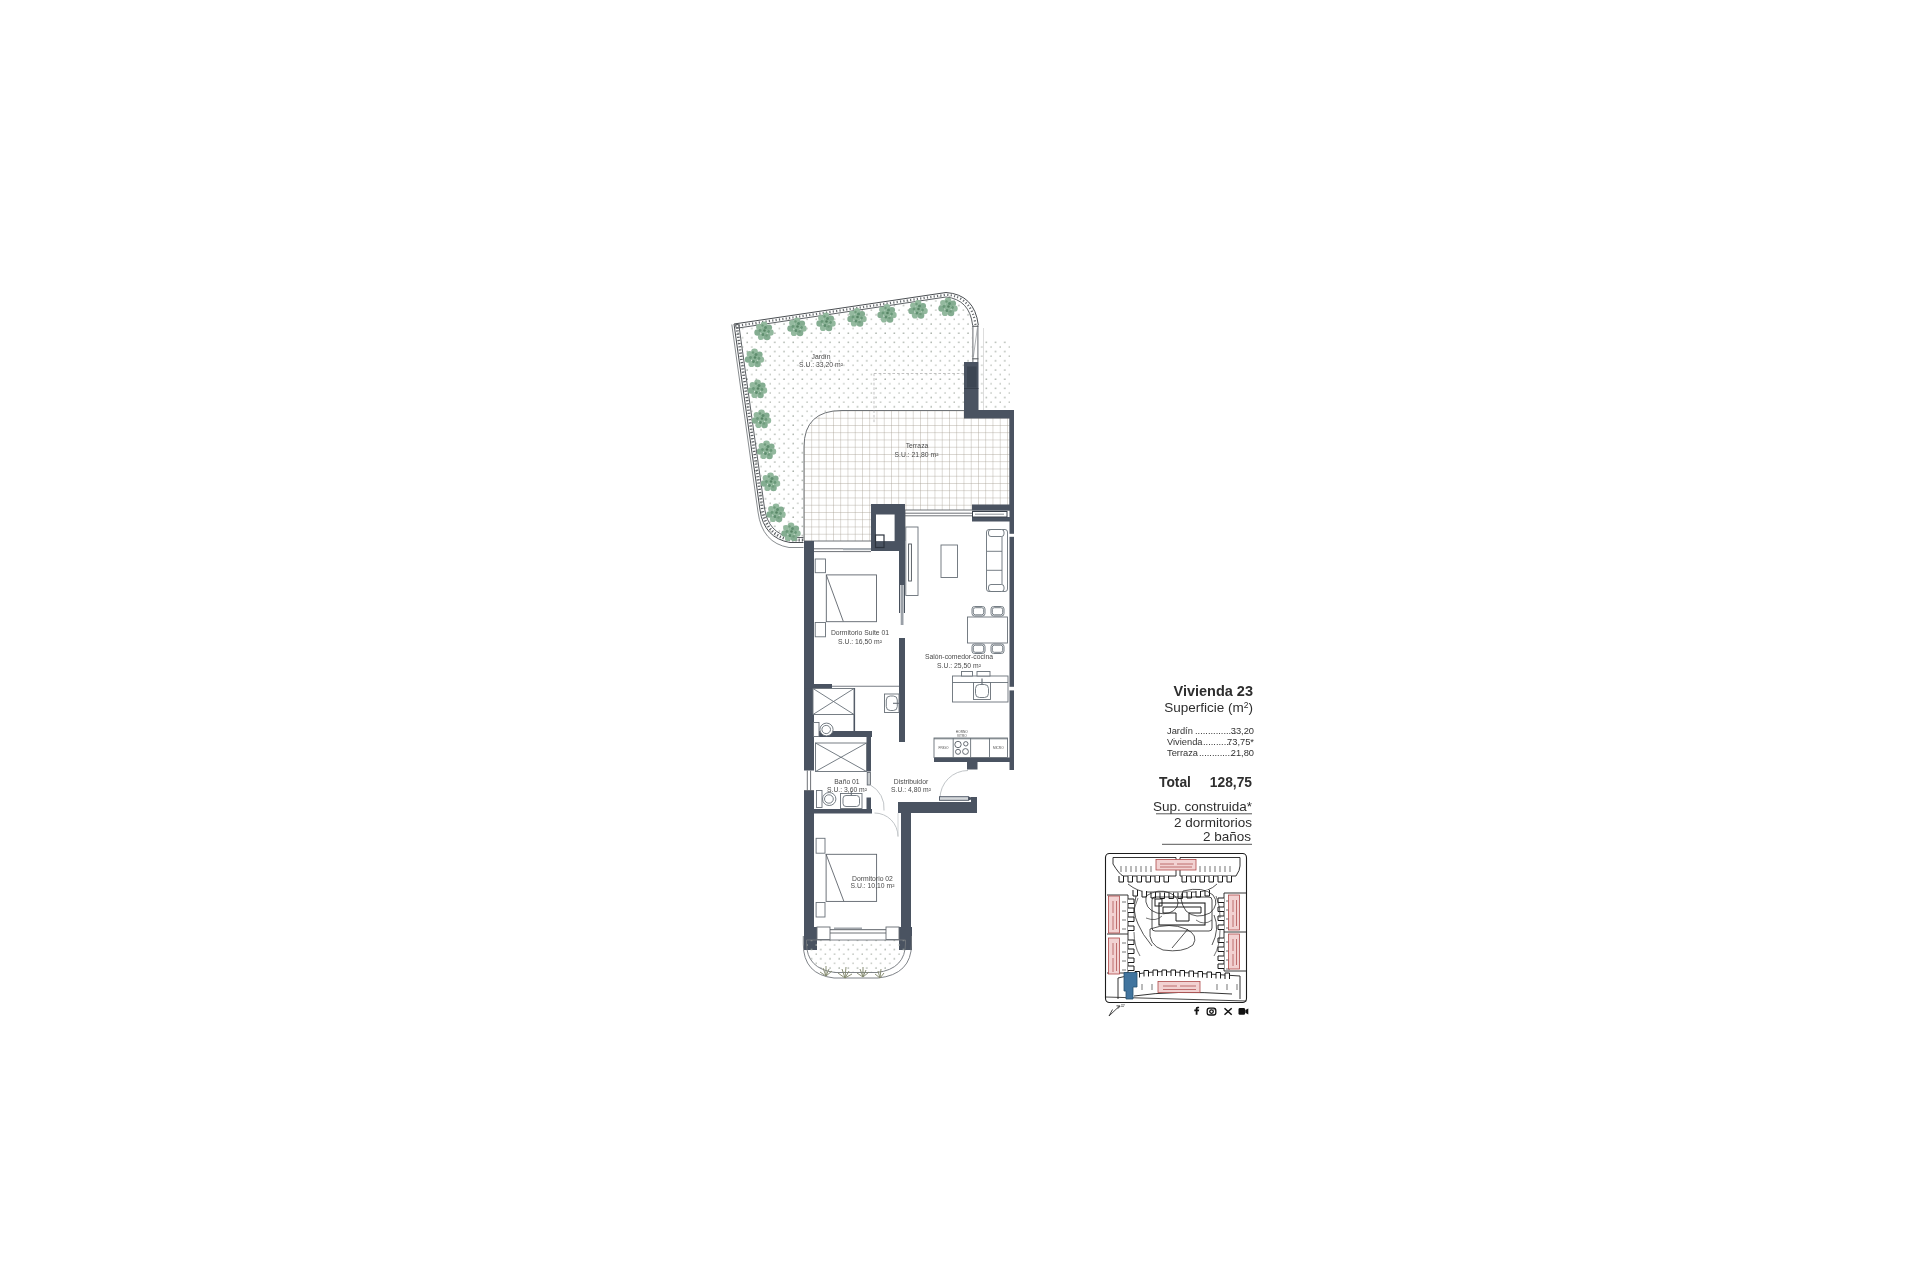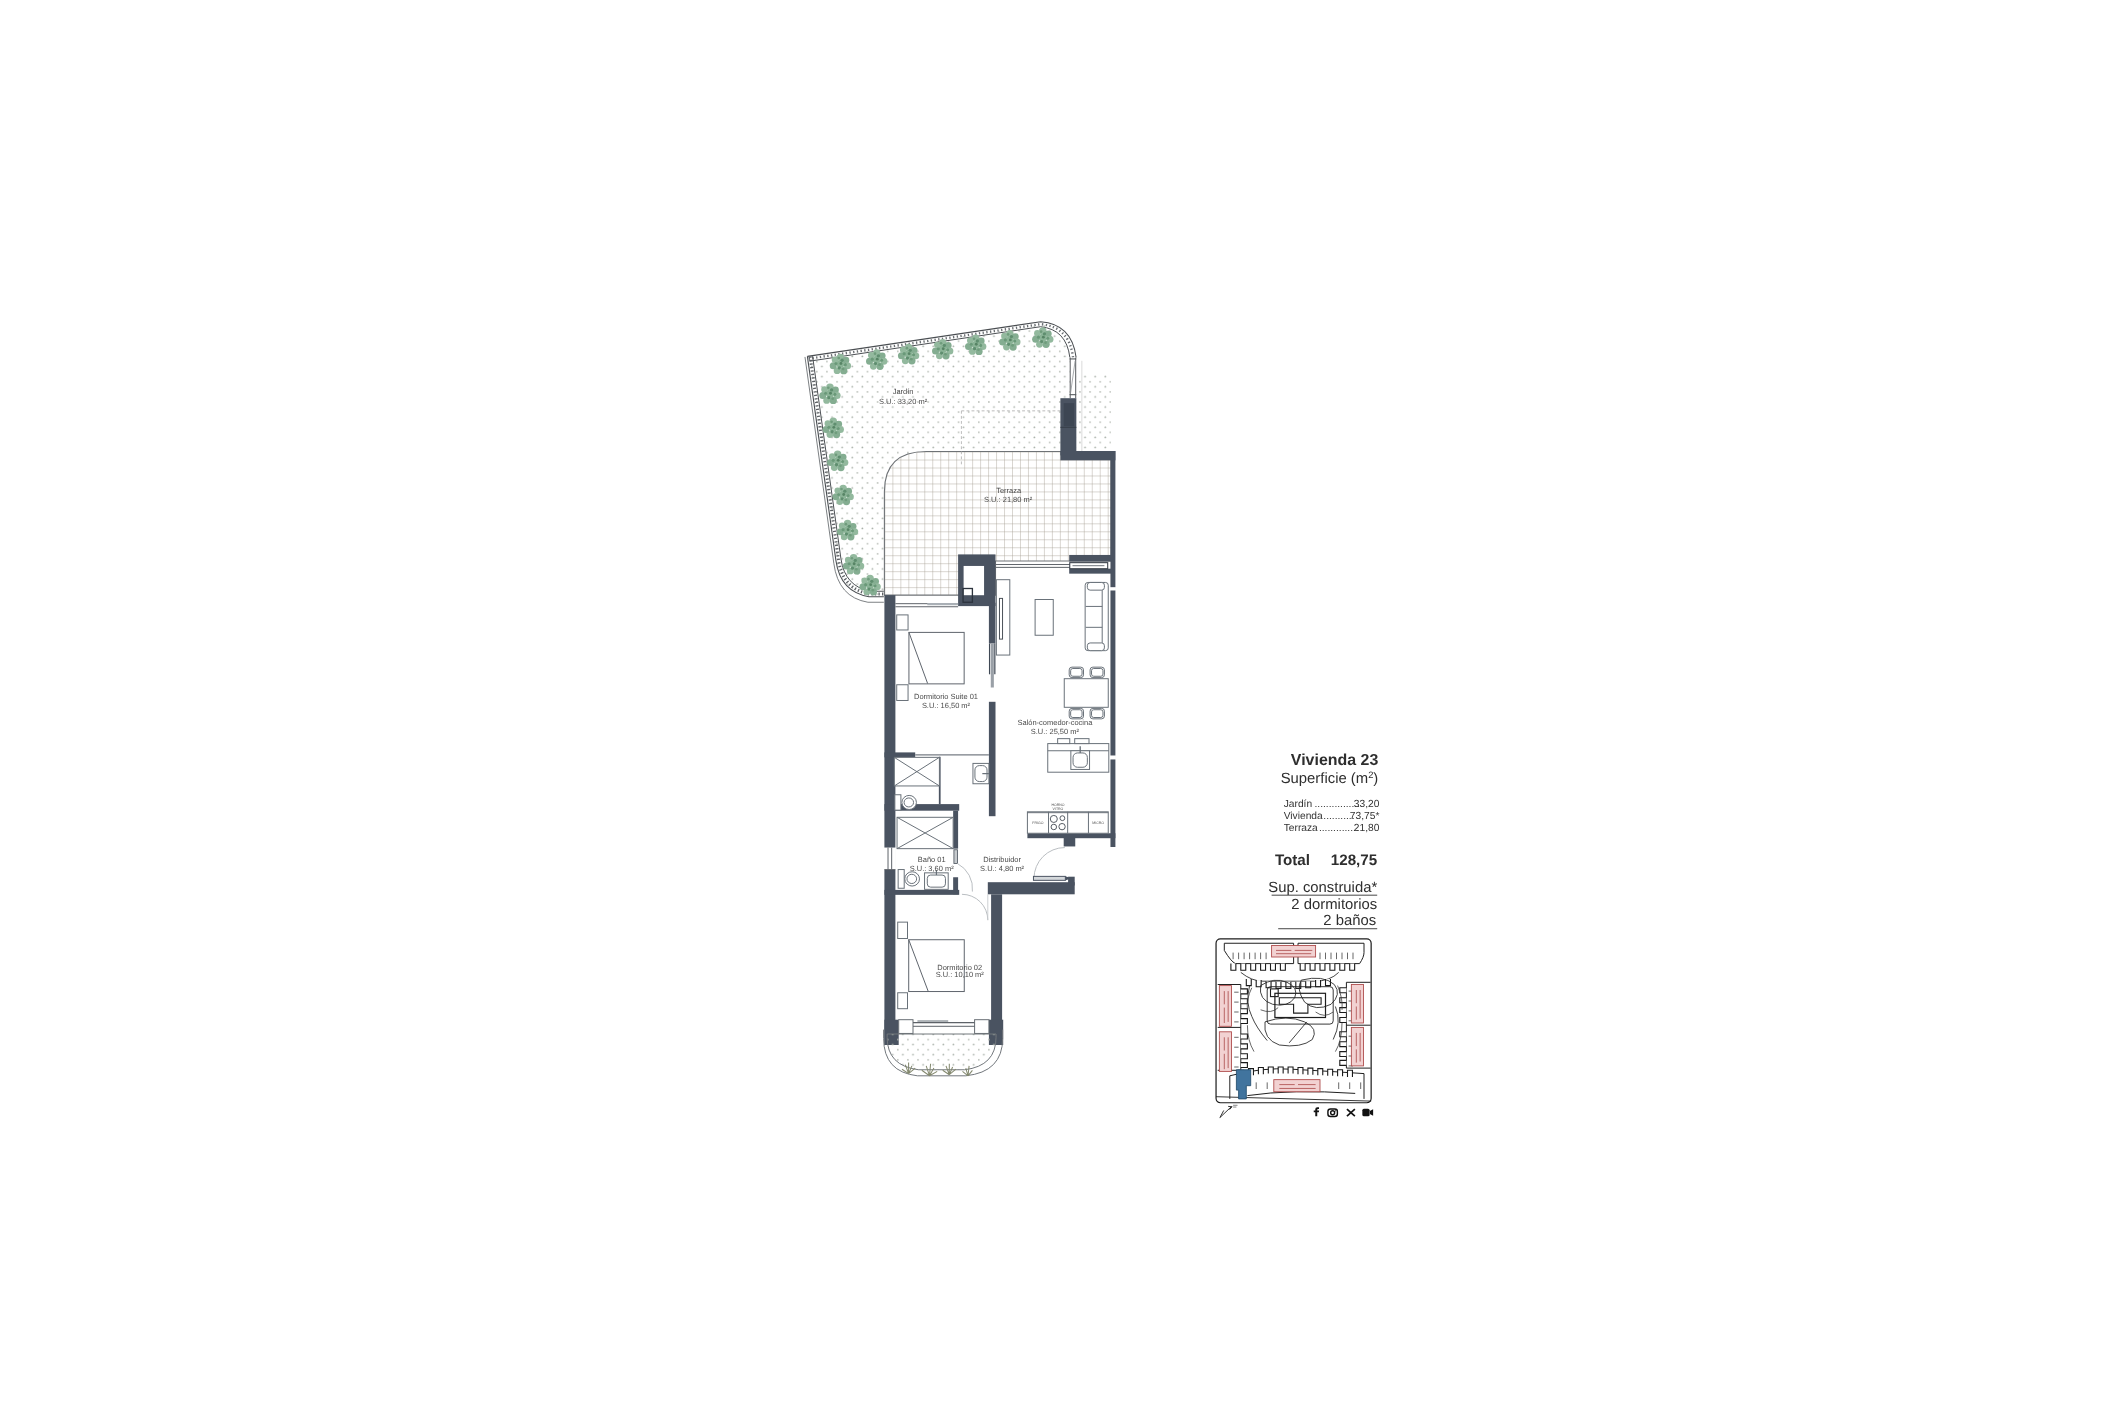--- a/index.html
+++ b/index.html
@@ -1,16 +1,16 @@
 <!DOCTYPE html>
 <html><head>
 <meta charset="utf-8">
 <style>
 html,body{margin:0;padding:0;background:#ffffff;}
-#page{position:relative;width:1920px;height:1280px;background:#1d4ed8;overflow:hidden;}
+#page{position:relative;width:1636px;height:1280px;background:#1d4ed8;overflow:hidden;}
 svg text{font-family:"Liberation Sans",sans-serif;}
 </style>
 </head>
 <body>
 <div id="page">
 <svg width="1920" height="1280" viewBox="0 0 1920 1280" xmlns="http://www.w3.org/2000/svg">
 <defs>
 <pattern id="dots" width="9.2" height="9.2" patternUnits="userSpaceOnUse">
   <circle cx="2" cy="2" r="0.82" fill="#a7afa7"></circle>
   <circle cx="6.6" cy="6.6" r="0.75" fill="#b2b8b0"></circle>

